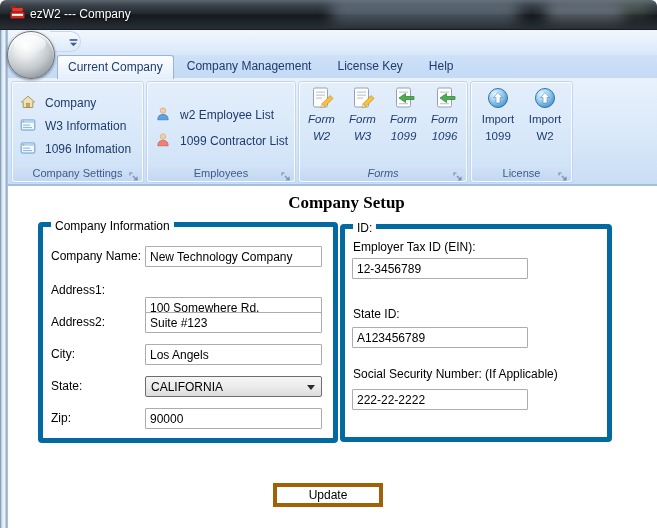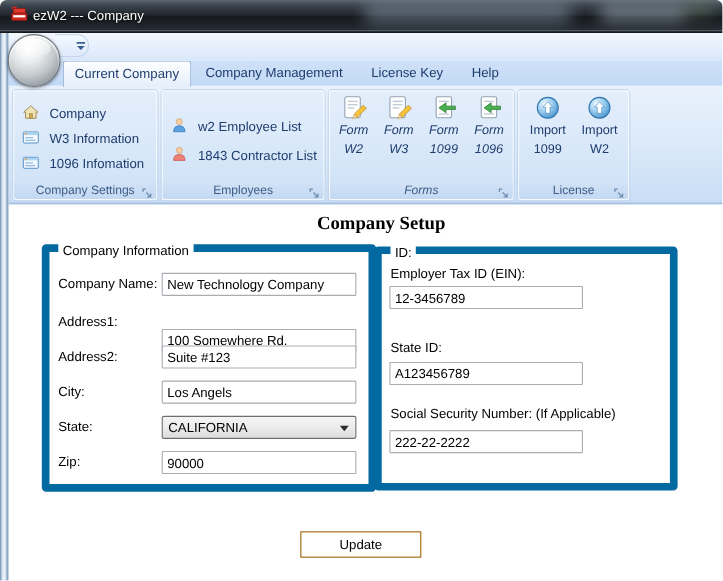--- a/index.html
+++ b/index.html
@@ -63,34 +63,34 @@
   .ic16{display:inline-block;width:16px;height:16px;flex:0 0 16px;}
   .g-btns{position:absolute;left:2px;right:2px;top:4px;display:flex;justify-content:space-evenly;}
   .big-btn{width:42px;display:flex;flex-direction:column;align-items:center;gap:3px;
     font-size:11.5px;line-height:1.2;color:#1e3c6e;text-align:center;}
   .ic24{display:inline-block;width:24px;height:24px;}
 
   
   .content{position:absolute;left:0;top:186px;right:0;bottom:0;background:#fff;}
   .heading{position:absolute;left:0;right:0;top:7px;text-align:center;
     font-family:"Liberation Serif",serif;font-weight:bold;font-size:17px;color:#000;padding-left:36px;}
-  .fieldset{position:absolute;border:7px solid #0369a1;border-radius:4px;}
+  .fieldset{position:absolute;border:5px solid #0369a1;border-radius:4px;}
   .fs1{left:38px;top:36px;width:290px;height:211px;}
   .fs2{left:340px;top:38px;width:262px;height:208px;}
   .legend{position:absolute;top:-8px;left:8px;background:#fff;padding:0 4px;font-size:12px;color:#000;white-space:nowrap;}
   .flabel{position:absolute;font-size:12px;color:#000;white-space:nowrap;}
   .txt{position:absolute;border:1px solid #a9acb2;font-family:"Liberation Sans",sans-serif;
     font-size:12px;padding:2px 4px;box-sizing:border-box;color:#000;background:#fff;border-radius:1px;}
   .combo{position:absolute;left:102px;top:149px;width:177px;height:21px;box-sizing:border-box;
     border:1px solid #6d6d6d;border-radius:2px;display:flex;align-items:center;padding:0 5px;
     background:linear-gradient(180deg,#f5f5f5,#ececec 50%,#dcdcdc);font-size:12px;color:#000;}
   .combo-arrow{position:absolute;right:6px;top:8px;width:0;height:0;
     border-left:4px solid transparent;border-right:4px solid transparent;border-top:5px solid #2b2b2b;}
   .update-btn{position:absolute;left:273px;top:297px;width:110px;height:24px;background:#fff;
-    border:1px solid #a16207;font-family:"Liberation Sans",sans-serif;font-size:12px;color:#000;border-radius:0;}
+    border:4px solid #a16207;font-family:"Liberation Sans",sans-serif;font-size:12px;color:#000;border-radius:0;}
 </style>
 </head>
 <body>
 
 <div class="window">
 
   <div class="titlebar">
     <div class="glass-blob blob-a"></div>
     <div class="glass-blob blob-b"></div>
     <div class="glass-blob blob-c"></div>
@@ -187,21 +187,21 @@
           </span>
           <span>w2 Employee List</span>
         </div>
         <div class="g-row">
           <span class="ic16">
             <svg width="100%" height="100%" viewBox="0 0 16 16">
               <circle cx="8" cy="4.6" r="2.7" fill="#f8cda4" stroke="#c99a66" stroke-width="0.6"></circle>
               <path d="M2.8 13.8 Q2.8 8.4 8 8.4 Q13.2 8.4 13.2 13.8 Z" fill="#ef8075" stroke="#c04a3e" stroke-width="0.6"></path>
             </svg>
           </span>
-          <span>1843 Contractor List</span>
+          <span>1099 Contractor List</span>
         </div>
       </div>
       <div class="group-footer">
         <span class="group-label">Employees</span>
         <span class="launcher">
           <svg width="100%" height="100%" viewBox="0 0 10 10">
             <path d="M1 3.5 V1 H3.5" fill="none" stroke="#6f8cb0" stroke-width="1.1"></path>
             <path d="M4 4 L8 8 M8 4.8 V8 H4.8" fill="none" stroke="#6f8cb0" stroke-width="1.1"></path>
           </svg>
         </span>

